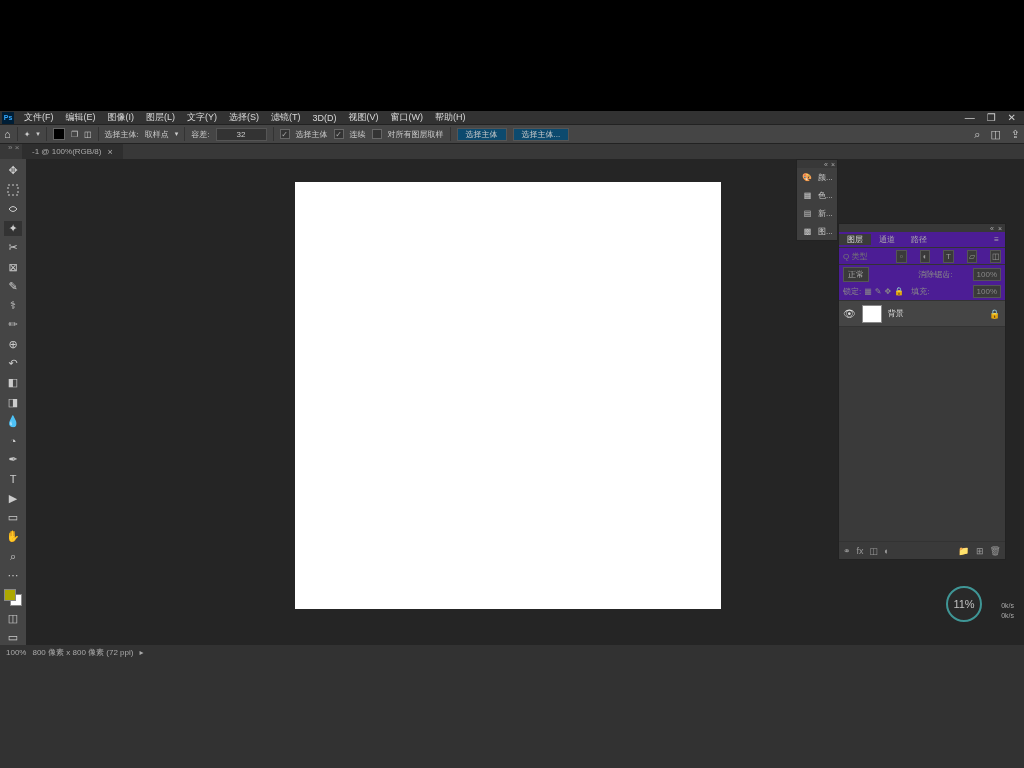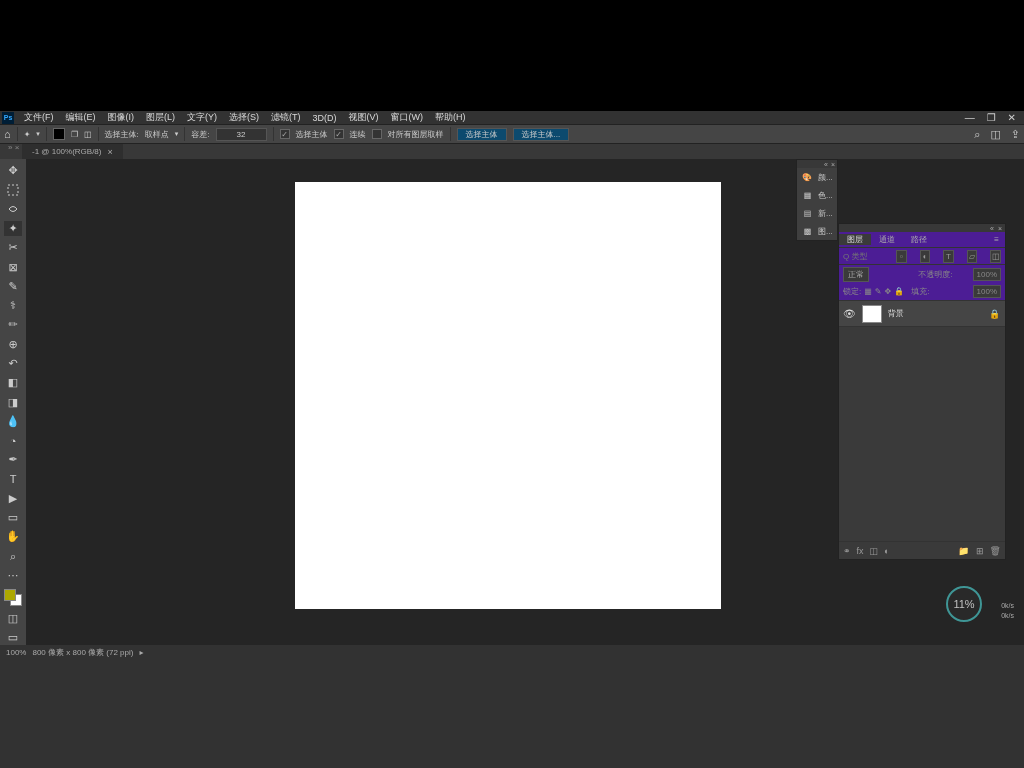--- a/index.html
+++ b/index.html
@@ -206,21 +206,21 @@
         <div class="lp-filter">
           <input placeholder="Q 类型" style="">
           <span class="lp-ficon">▫</span>
           <span class="lp-ficon">◐</span>
           <span class="lp-ficon">T</span>
           <span class="lp-ficon">▱</span>
           <span class="lp-ficon">◫</span>
         </div>
         <div class="lp-blend">
           <span class="combo">正常</span>
-          <span class="opac">不透明度:</span>
+          <span class="opac">消除锯齿:</span>
           <span class="val">100%</span>
         </div>
         <div class="lp-lock">
           <span>锁定:</span>
           <span>▦</span>
           <span>✎</span>
           <span>✥</span>
           <span>🔒</span>
           <span style="margin-left:4px">填充:</span>
           <span class="val">100%</span>

